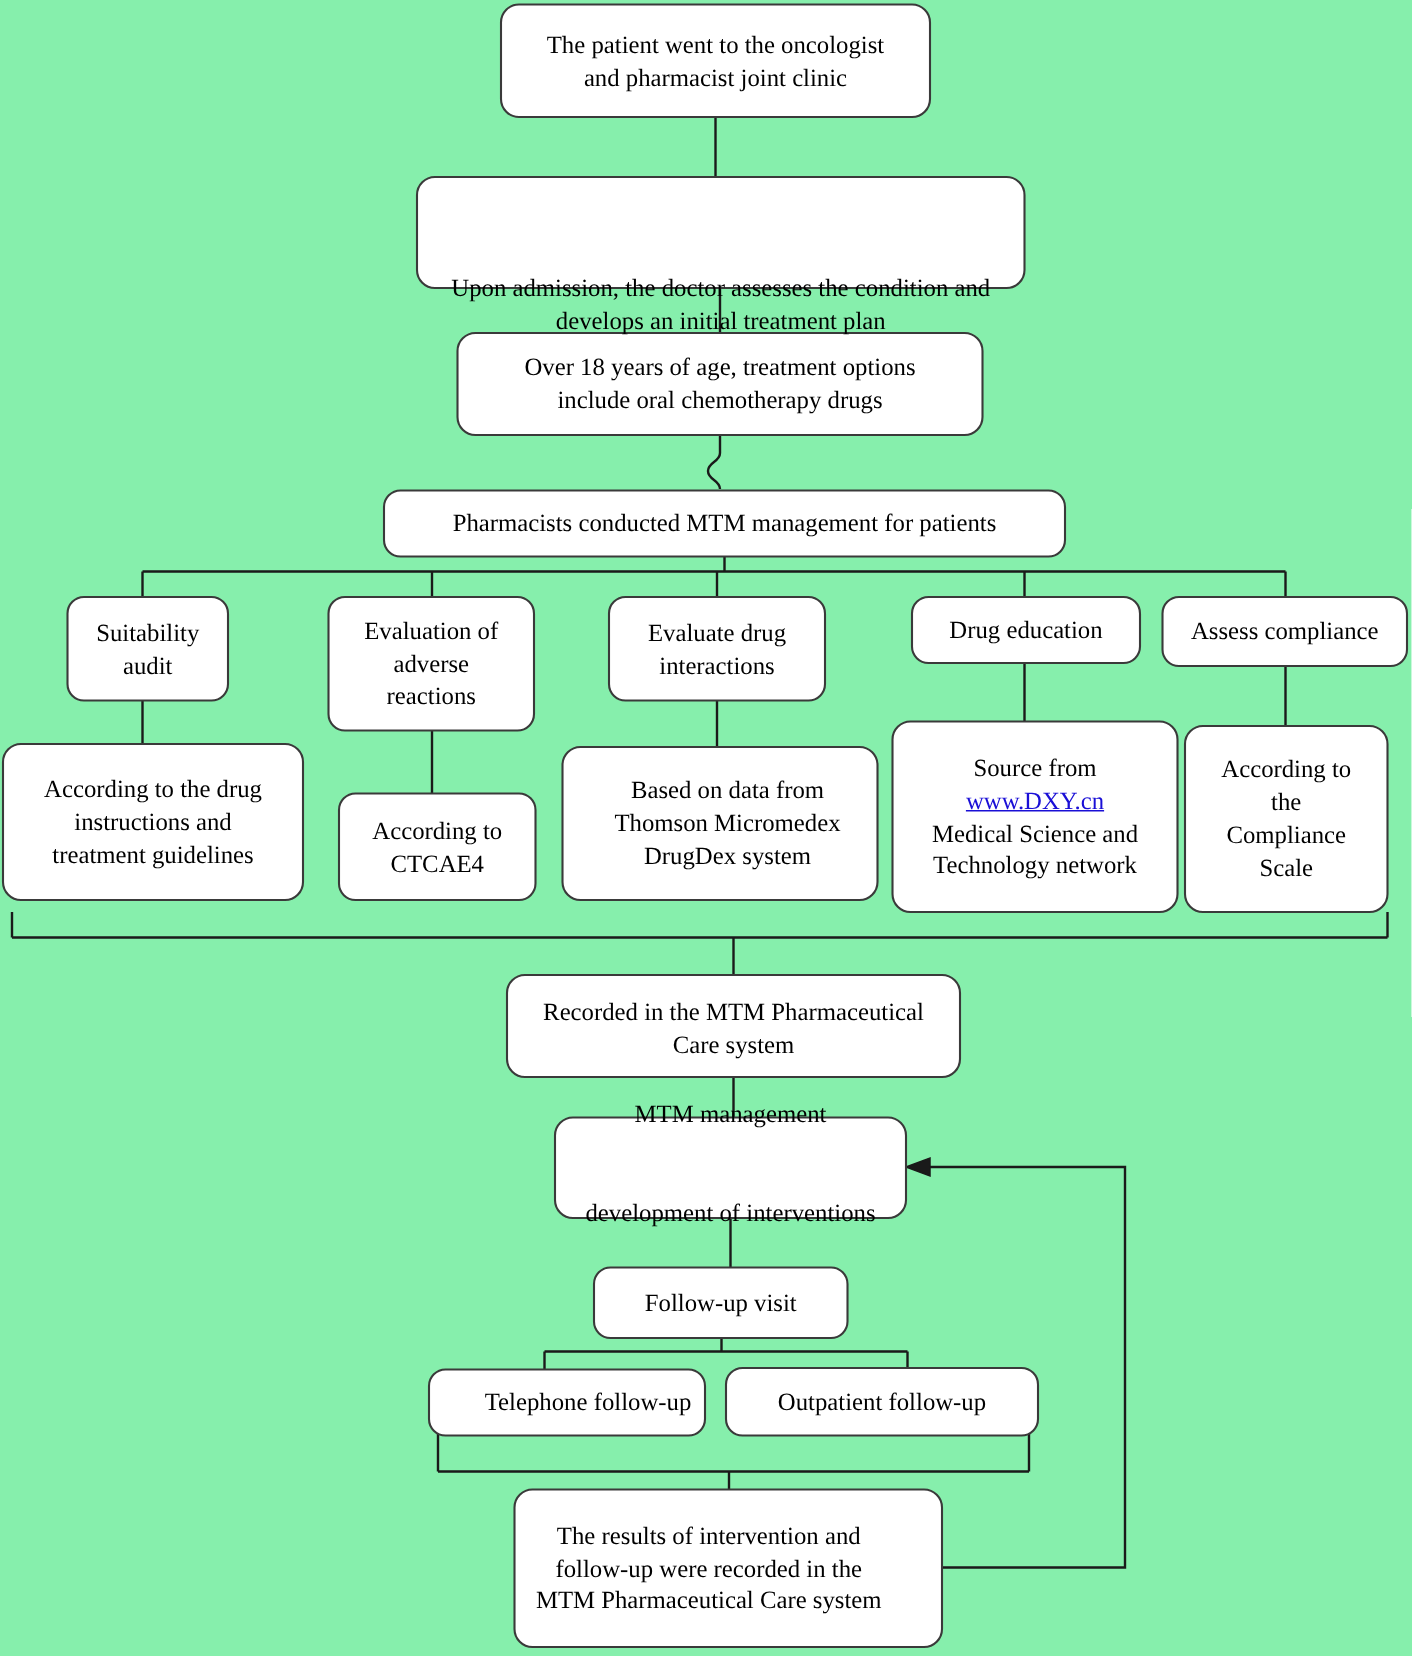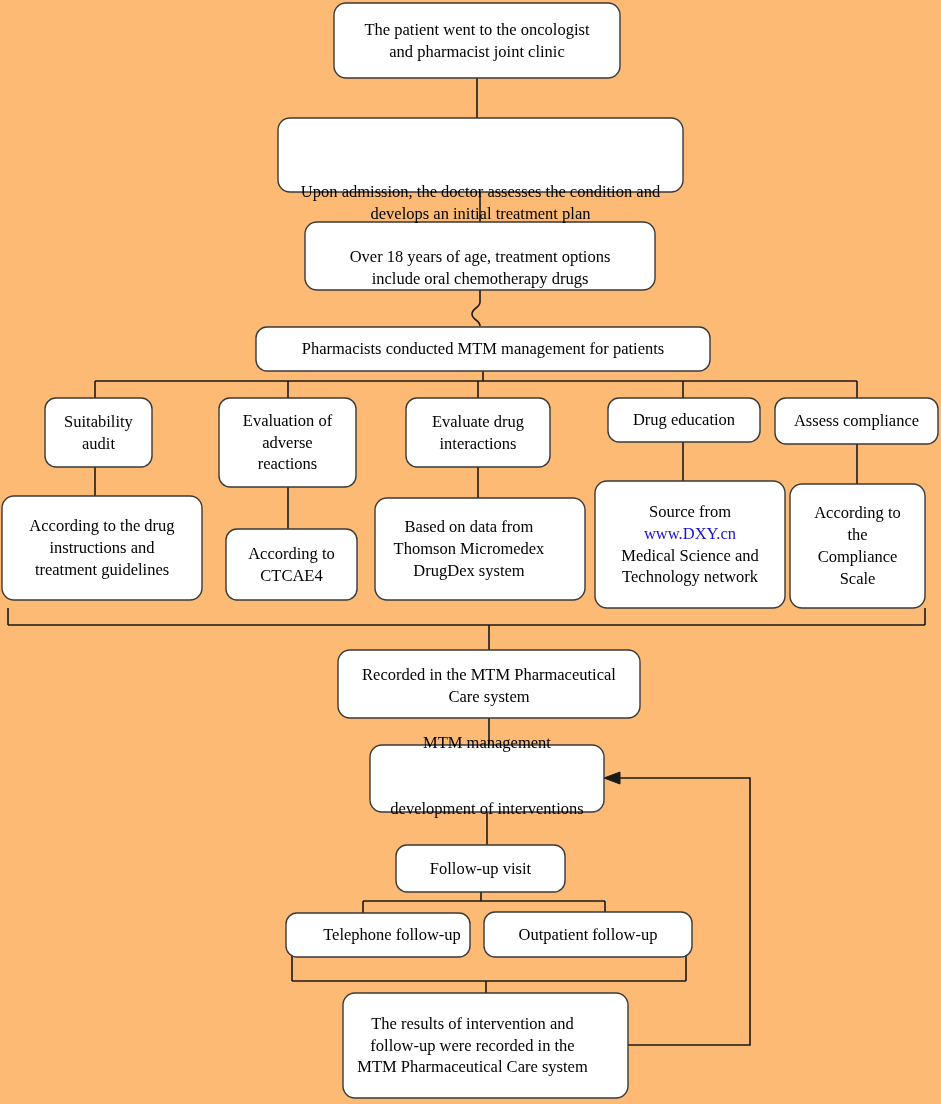--- a/index.html
+++ b/index.html
@@ -7,21 +7,21 @@
     padding: 0;
     background: #ffffff;
   }
   body {
     font-family: "Liberation Serif", "DejaVu Serif", serif;
   }
   #chart-root {
     position: relative;
     width: 941px;
     height: 1104px;
-    background: #fdba74;
+    background: #86efac;
     overflow: hidden;
   }
   svg#flow-svg {
     position: absolute;
     left: 0;
     top: 0;
     width: 941px;
     height: 1104px;
   }
   .node-box {
@@ -48,20 +48,21 @@
     line-height: 1.32;
     font-family: "Liberation Serif", "DejaVu Serif", serif;
     pointer-events: none;
   }
   .node-label .ln {
     display: block;
     white-space: nowrap;
   }
   .link-text {
     color: #1a0fd6;
+    text-decoration: underline;
   }
 </style>
 </head>
 <body>
 
 <div id="chart-root">
 
   <svg id="flow-svg" viewBox="0 0 941 1104">
 
     <g>
@@ -134,21 +135,21 @@
   <div class="node-label" style="left:334px; top:3px; width:286px; height:75px;">
     <span class="ln">The patient went to the oncologist</span>
     <span class="ln">and pharmacist joint clinic</span>
   </div>
 
   <div class="node-label" style="left:278px; top:118px; width:405px; height:74px;margin-top:48px;">
     <span class="ln">Upon admission, the doctor assesses the condition and</span>
     <span class="ln">develops an initial treatment plan</span>
   </div>
 
-  <div class="node-label" style="left:305px; top:234px; width:350px; height:68px;">
+  <div class="node-label" style="left:305px; top:222px; width:350px; height:68px;">
     <span class="ln">Over 18 years of age, treatment options</span>
     <span class="ln">include oral chemotherapy drugs</span>
   </div>
 
   <div class="node-label" style="left:256px; top:327px; width:454px; height:44px;">
     <span class="ln">Pharmacists conducted MTM management for patients</span>
   </div>
 
   <div class="node-label" style="left:45px; top:398px; width:107px; height:69px;">
     <span class="ln">Suitability</span>
@@ -178,21 +179,21 @@
     <span class="ln">According to the drug</span>
     <span class="ln">instructions and</span>
     <span class="ln">treatment guidelines</span>
   </div>
 
   <div class="node-label" style="left:226px; top:529px; width:131px; height:71px;">
     <span class="ln">According to</span>
     <span class="ln">CTCAE4</span>
   </div>
 
-  <div class="node-label" style="left:364px; top:498px; width:210px; height:102px;">
+  <div class="node-label" style="left:380px; top:498px; width:210px; height:102px;">
     <span class="ln">Based on data from</span>
     <span class="ln">Thomson Micromedex</span>
     <span class="ln">DrugDex system</span>
   </div>
 
   <div class="node-label" style="left:595px; top:481px; width:190px; height:127px;">
     <span class="ln">Source from</span>
     <span class="ln link-text">www.DXY.cn</span>
     <span class="ln">Medical Science and</span>
     <span class="ln">Technology network</span>

